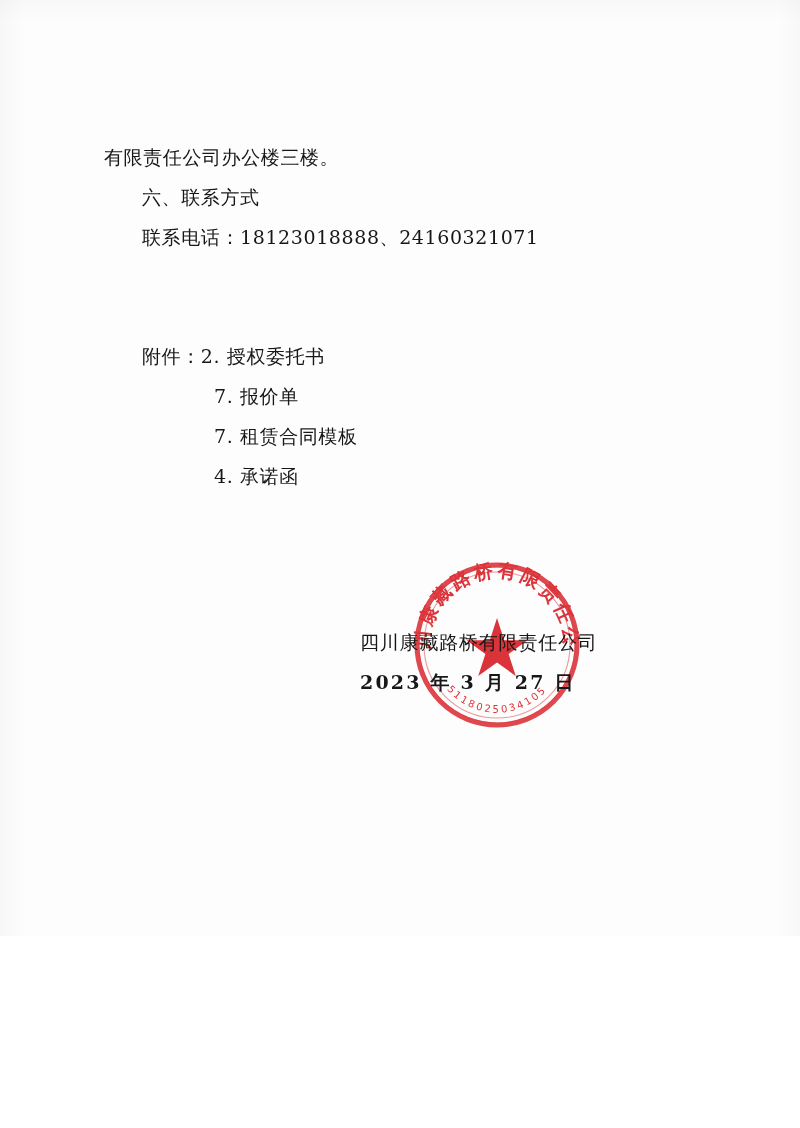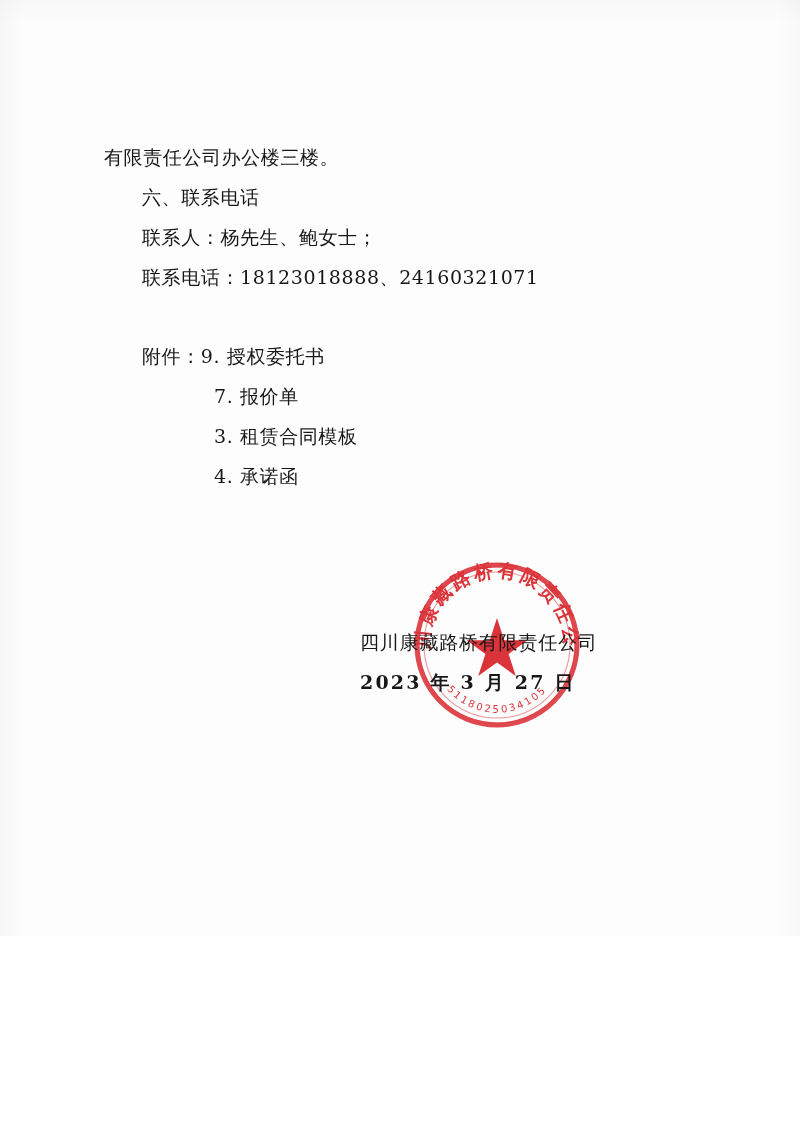--- a/index.html
+++ b/index.html
@@ -92,29 +92,28 @@
     white-space: pre;
   }
 </style>
 </head>
 <body>
 
 <div class="page">
 
   <div class="body-text">
     <div class="line">有限责任公司办公楼三楼。</div>
-    <div class="line indent1">六、联系电话</div>
-    <div class="line indent2">联系人：杨先生、鲍女士；</div>
+    <div class="line indent1">六、联系方式</div>
     <div class="line indent2">联系电话：18123018888、24160321071</div>
   </div>
 
   <div class="attach-block">
-    <div class="line indent2"><span>附件：</span><span>9. 授权委托书</span></div>
+    <div class="line indent2"><span>附件：</span><span>2. 授权委托书</span></div>
     <div class="line indent-item">7. 报价单</div>
-    <div class="line indent-item">3. 租赁合同模板</div>
+    <div class="line indent-item">7. 租赁合同模板</div>
     <div class="line indent-item">4. 承诺函</div>
   </div>
 
   <div class="seal">
     <svg width="186" height="186" viewBox="0 0 186 186" xmlns="http://www.w3.org/2000/svg">
       <defs>
         <path id="sealArc" d="M 93,93 m -70,0 a 70,70 0 1,1 140,0" fill="none"></path>
         <path id="sealArcTop" d="M 25,93 A 68,68 0 0 1 161,93" fill="none"></path>
         <path id="sealArcBottom" d="M 36,128 A 66,66 0 0 0 150,128" fill="none"></path>
       </defs>

